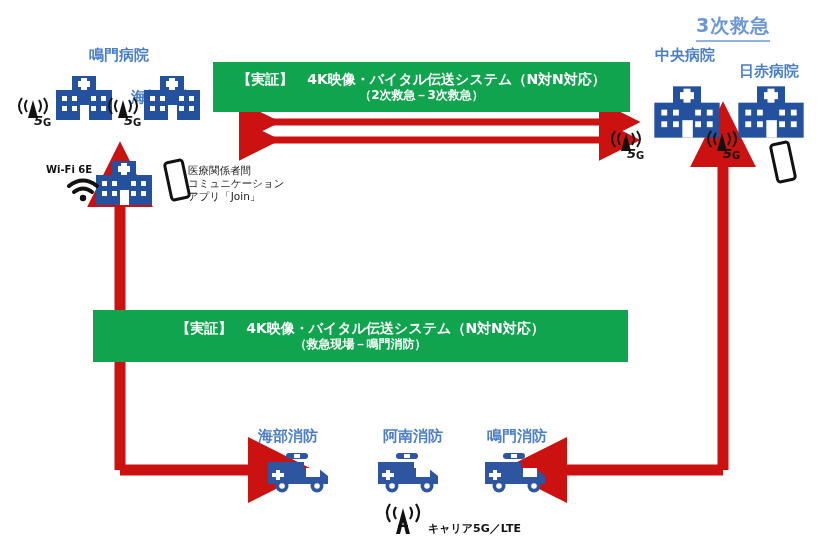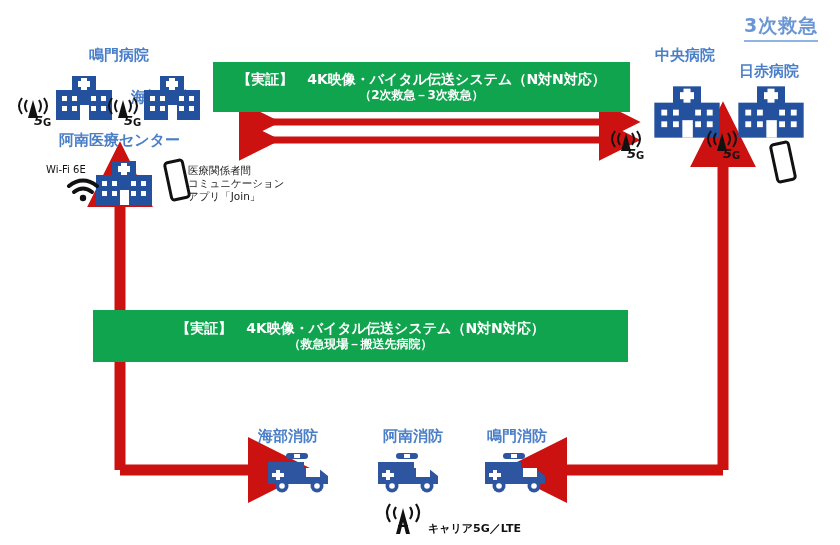--- a/index.html
+++ b/index.html
@@ -54,21 +54,21 @@
   
   .note-text {
     color: #1a1a1a;
     font-size: 10.5px;
     line-height: 1.22;
     white-space: nowrap;
   }
   .label-mono {
     color: #111111;
     font-size: 10px;
-    font-weight: normal;
+    font-weight: bold;
     white-space: nowrap;
   }
   .carrier-text {
     color: #111111;
     font-size: 11px;
     font-weight: bold;
     white-space: nowrap;
   }
 
   
@@ -98,26 +98,25 @@
       <path d="M120,470 L250,470" stroke="#cc1111" stroke-width="11" fill="none" marker-end="url(#ah)"></path>
     </g>
 
     <g>
       <path d="M723,470 L723,165" stroke="#cc1111" stroke-width="11" fill="none" marker-end="url(#ah)"></path>
       <path d="M723,470 L565,470" stroke="#cc1111" stroke-width="11" fill="none" marker-end="url(#ah)"></path>
     </g>
   </svg>
 
 
-  <div class="abs section-heading" style="left:696px;top:13px;margin-left:48px;">3次救急</div>
+  <div class="abs section-heading" style="left:696px;top:13px;">3次救急</div>
 
 
   <div class="abs facility-label" style="left:41px;top:46px;padding-left:48px;">鳴門病院</div>
   <div class="abs facility-label" style="left:131px;top:46px;margin-top:42px;">海部病院</div>
-  <div class="abs facility-label" style="left:59px;top:131px;">阿南医療センター</div>
 
   <div class="abs facility-label" style="left:655px;top:46px;">中央病院</div>
   <div class="abs facility-label" style="left:739px;top:62px;">日赤病院</div>
 
   <svg class="abs" style="left:55px;top:74px;width:58px;height:48px;" viewBox="0 0 58 48">
     <rect x="17" y="2" width="24" height="16" fill="#24519e"></rect>
     <rect x="1" y="16" width="56" height="30" fill="#24519e"></rect>
     <rect x="26" y="4" width="6" height="12" fill="#ffffff"></rect>
     <rect x="23" y="7" width="12" height="6" fill="#ffffff"></rect>
     <rect x="7" y="22" width="5" height="5" fill="#ffffff"></rect>
@@ -268,21 +267,21 @@
     <div class="note-text">アプリ「Join」</div>
   </div>
 
   <div class="abs green-banner" style="left:213px;top:62px;width:417px;height:50px;">
     <div class="banner-line1">【実証】　4K映像・バイタル伝送システム（N対N対応）</div>
     <div class="banner-line2">（2次救急－3次救急）</div>
   </div>
 
   <div class="abs green-banner" style="left:93px;top:310px;width:535px;height:52px;">
     <div class="banner-line1">【実証】　4K映像・バイタル伝送システム（N対N対応）</div>
-    <div class="banner-line2">（救急現場－搬送先病院）</div>
+    <div class="banner-line2">（救急現場－鳴門消防）</div>
   </div>
 
   <div class="abs facility-label" style="left:258px;top:427px;">海部消防</div>
   <div class="abs facility-label" style="left:383px;top:427px;">阿南消防</div>
   <div class="abs facility-label" style="left:487px;top:427px;">鳴門消防</div>
 
   <svg class="abs" style="left:262px;top:452px;width:72px;height:42px;" viewBox="0 0 72 42">
     <rect x="24" y="1" width="22" height="6" rx="3" fill="#2d55a0"></rect>
     <rect x="32" y="2" width="6" height="4" fill="#ffffff"></rect>
     <path d="M6,10 L42,10 L42,16 L56,16 L66,24 L66,32 L6,32 Z" fill="#2d55a0"></path>

